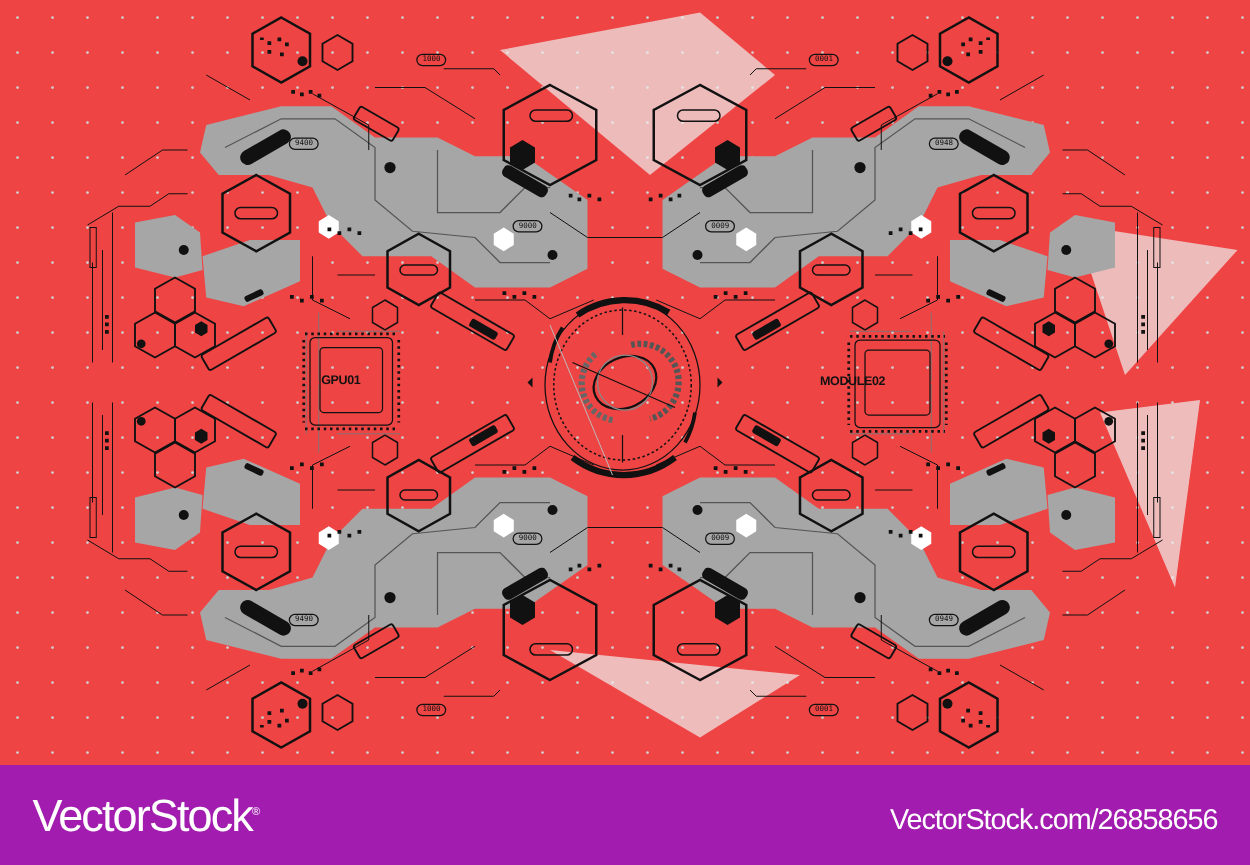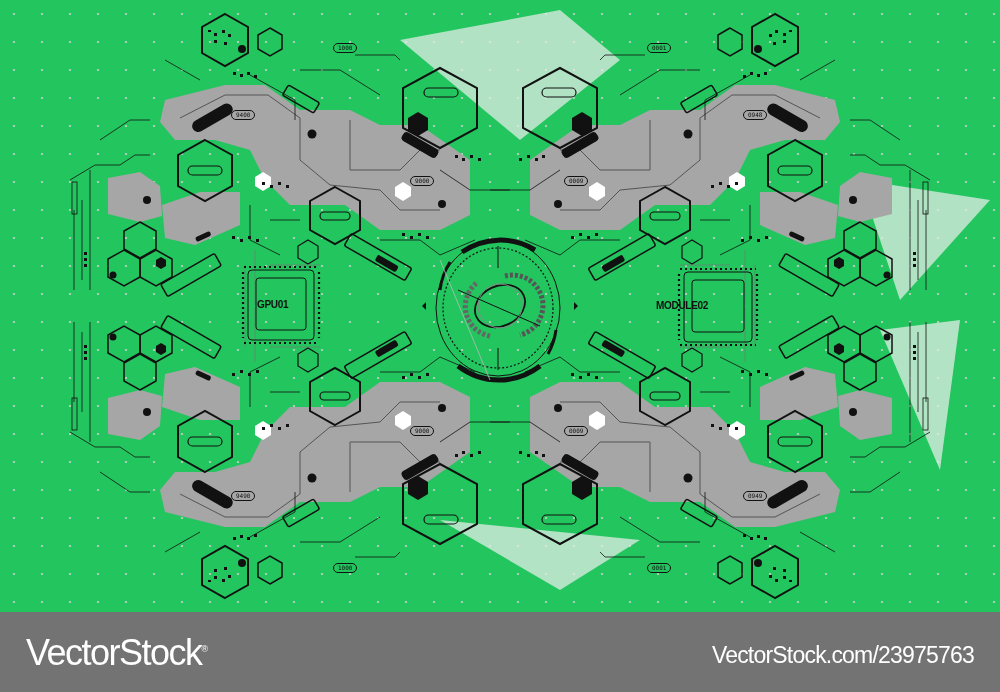--- a/index.html
+++ b/index.html
@@ -1,21 +1,21 @@
 <!DOCTYPE html>
 <html><head>
 <meta charset="utf-8">
 <style>
   html, body { margin: 0; padding: 0; }
   body { width: 1000px; height: 692px; overflow: hidden; background: #ffffff; font-family: "Liberation Sans", sans-serif; position: relative; }
-  #canvas { position: absolute; left: 0; top: 0; width: 1000px; height: 612px; background: #22c55e; overflow: hidden; }
+  #canvas { position: absolute; left: 0; top: 0; width: 1000px; height: 612px; background: #ef4444; overflow: hidden; }
   #art { position: absolute; left: 0; top: 0; }
   .chip-label { position: absolute; font-family: "Liberation Sans", sans-serif; font-size: 10px; font-weight: bold; letter-spacing: -0.3px; color: #111; white-space: nowrap; }
   .tag { position: absolute; font-family: "DejaVu Sans Mono", monospace; font-size: 6px; color: #111; border: 1px solid #111; border-radius: 6px; padding: 0 4px; line-height: 8px; background: rgba(255,255,255,0.0); white-space: nowrap; }
-  #footer { position: absolute; left: 0; top: 612px; width: 1000px; height: 80px; background: #737373; }
+  #footer { position: absolute; left: 0; top: 612px; width: 1000px; height: 80px; background: #a21caf; }
   #brand { position: absolute; left: 26px; top: 20px; color: #ffffff; font-size: 36px; letter-spacing: -1.5px; font-family: "Liberation Sans", sans-serif; }
   #brand-url { position: absolute; right: 26px; top: 30px; color: #ffffff; font-size: 23px; letter-spacing: -0.8px; font-family: "Liberation Sans", sans-serif; }
 </style>
 </head>
 <body>
 
 <div id="canvas">
   <svg id="art" width="1000" height="612" viewBox="0 0 1000 612" xmlns="http://www.w3.org/2000/svg">
     <defs>
       <pattern id="dots" width="28" height="28" patternUnits="userSpaceOnUse">
@@ -168,14 +168,14 @@
   <div class="tag" style="left:231px;top:491px;">9490</div>
   <div class="tag" style="left:743px;top:491px;">0949</div>
   <div class="tag" style="left:333px;top:43px;">1000</div>
   <div class="tag" style="left:647px;top:43px;">0001</div>
   <div class="tag" style="left:333px;top:563px;">1000</div>
   <div class="tag" style="left:647px;top:563px;">0001</div>
 </div>
 
 <div id="footer">
   <div id="brand"><span>VectorStock</span><sup style="font-size:9px;">®</sup></div>
-  <div id="brand-url">VectorStock.com/23975763</div>
+  <div id="brand-url">VectorStock.com/26858656</div>
 </div>
 
 </body></html>

